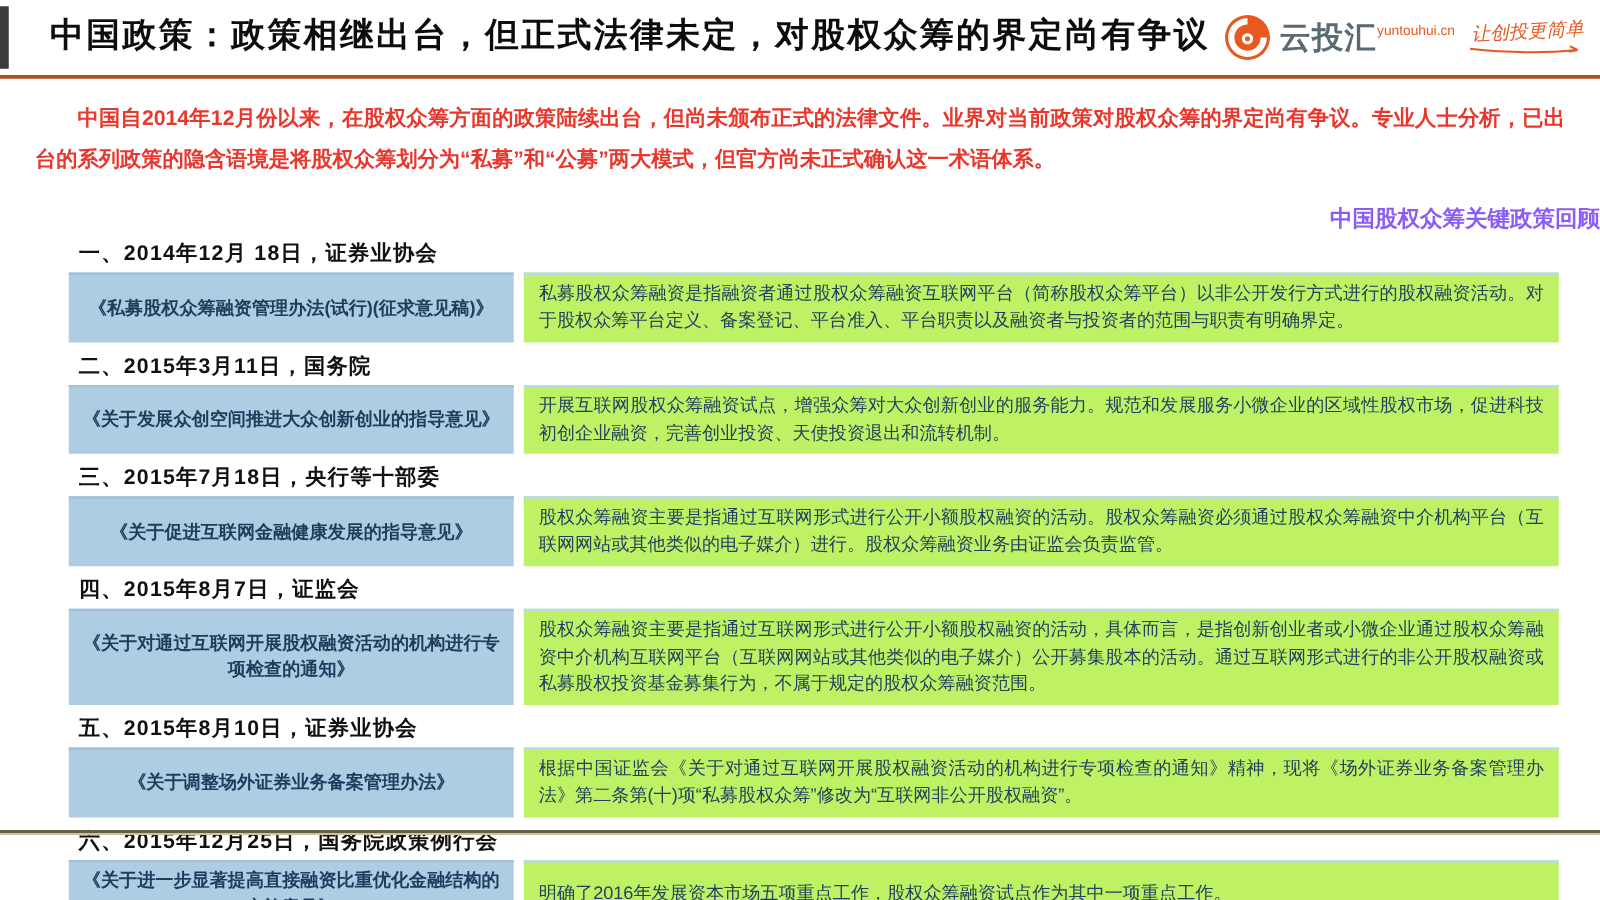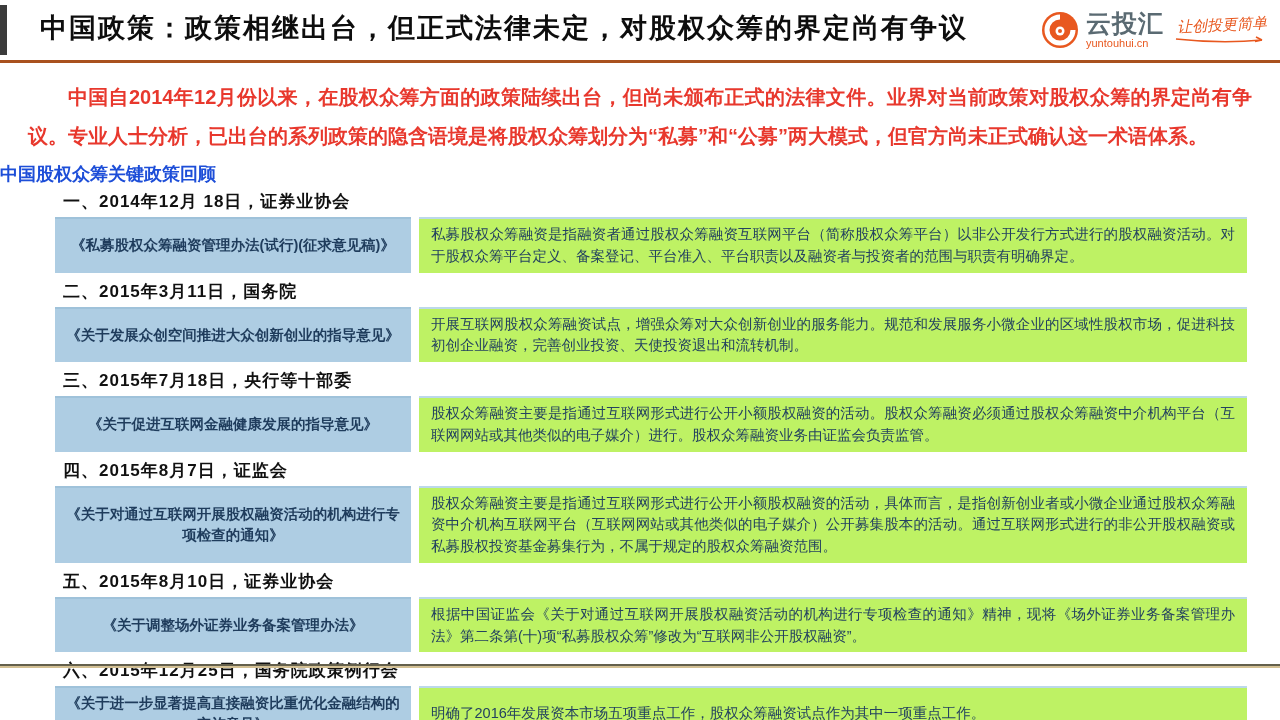--- a/index.html
+++ b/index.html
@@ -23,44 +23,44 @@
     font-size: 27px; font-weight: bold; color: #0d0d0d;
     letter-spacing: 2px;
     font-family: Liberation Sans, sans-serif;
     white-space: nowrap;
   }
   .logo-wrap {
     position: absolute; right: 10px; top: 10px;
     display: flex; align-items: center; gap: 6px;
   }
   .logo-icon { width: 40px; height: 40px; }
-  .logo-text-col { display: flex; flex-direction: column; line-height: 1; }
+  .logo-text-col { display: flex; flex-direction: row; line-height: 1; }
   .logo-name { font-size: 25px; font-weight: bold; color: #5a6a72; letter-spacing: 1px; }
   .logo-domain { font-size: 11px; color: #e8581f; margin-top: 2px; }
   .logo-slogan-col { display: flex; flex-direction: column; align-items: center; margin-left: 4px; }
   .logo-slogan {
     font-size: 15px; color: #e8581f; font-style: italic; white-space: nowrap;
     font-family: "Liberation Serif", serif; transform: rotate(-3deg);
   }
   .header-rule {
     position: absolute; left: 0; right: 0; top: 60px; height: 3px;
     background: #a9511e;
   }
 
   
   .intro {
     margin: 16px 28px 6px 28px;
-    color: #e8382d; font-size: 20px; font-weight: 600;
+    color: #e8382d; font-size: 17px; font-weight: 600;
     line-height: 1.95; text-align: justify; text-indent: 2em;
   }
 
   
   .table-title {
-    text-align: left; font-size: 18px; font-weight: bold; color: #1d4ed8;
-    margin: 6px 0 4px 0;
+    text-align: right; font-size: 18px; font-weight: bold; color: #8b5cf6;
+    margin: 19px 0 4px 0;
   }
 
   
   .sections { margin: 0 33px 0 55px; }
   .section { margin-bottom: 7px; }
   .section-heading {
     font-size: 17px; font-weight: bold; color: #111;
     padding-left: 8px; margin-bottom: 4px; letter-spacing: 1px;
   }
   .section-row { display: flex; gap: 8px; align-items: stretch; }

